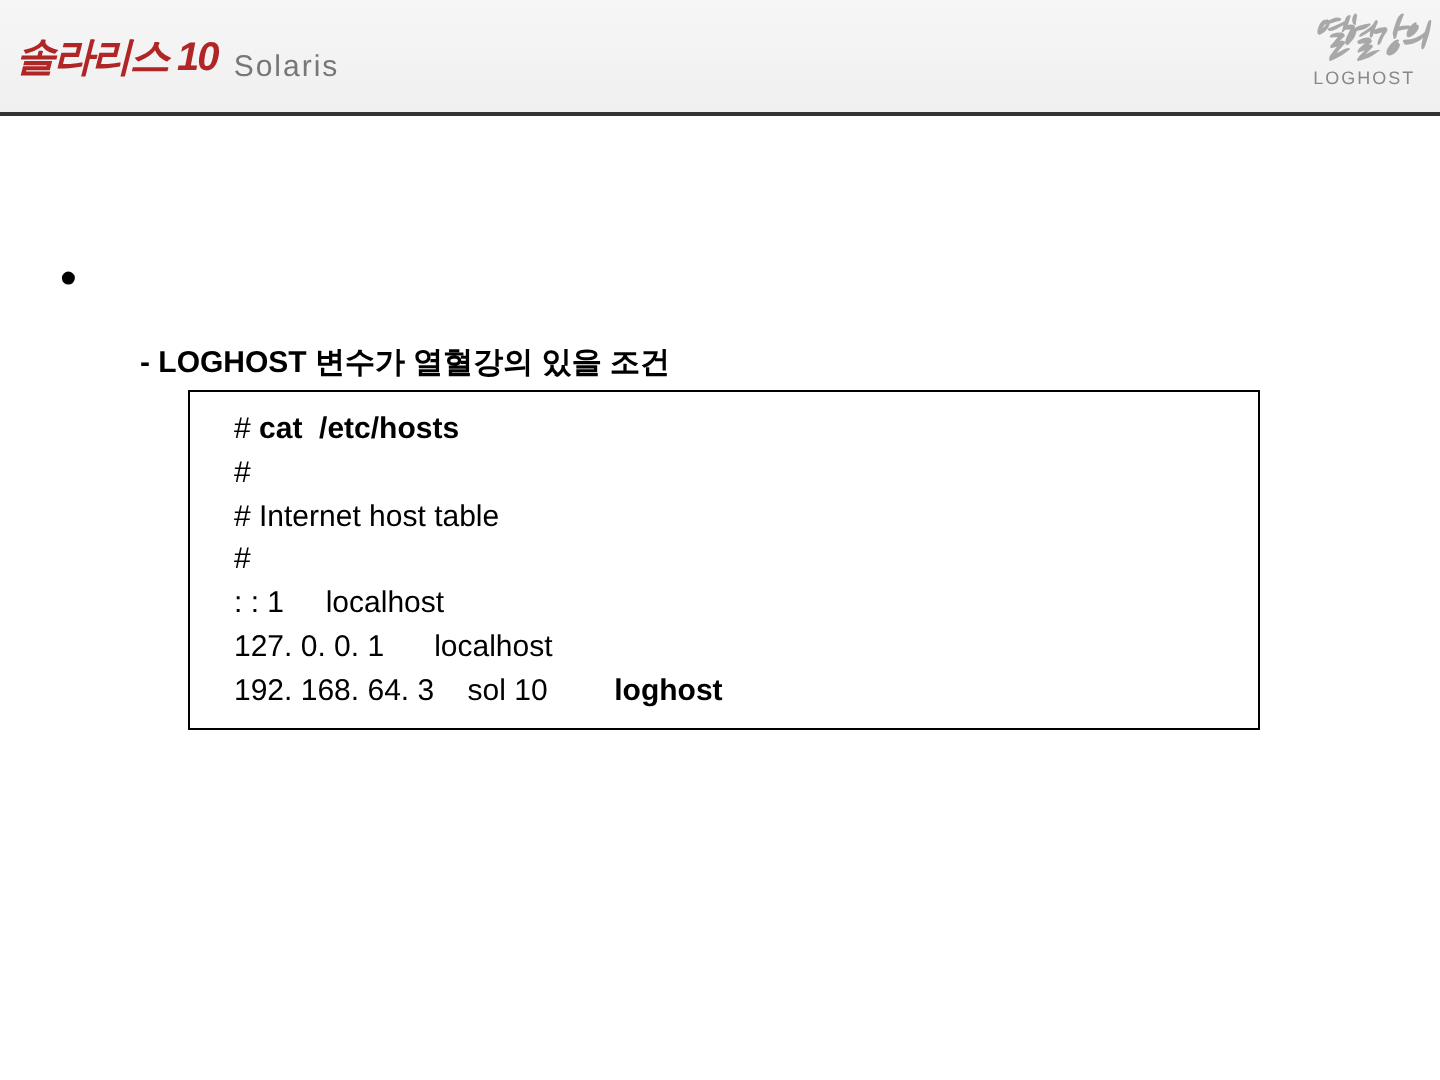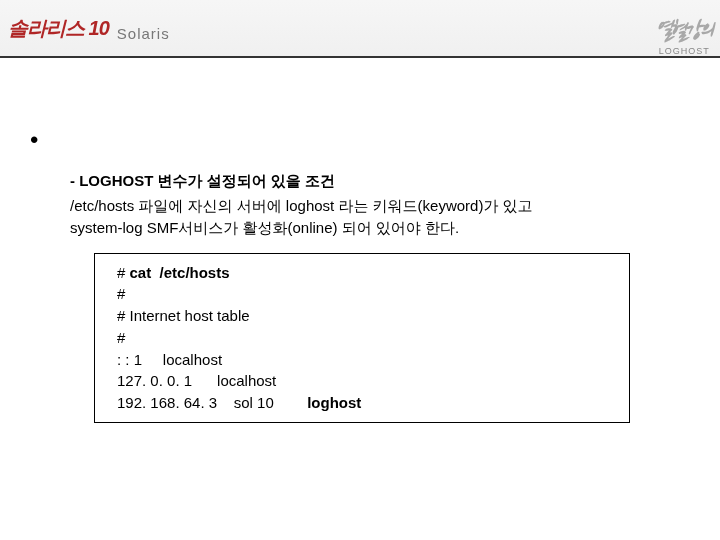--- a/index.html
+++ b/index.html
@@ -42,22 +42,22 @@
   }
   .tagline {
     font-size: 9px;
     color: #999;
     margin-left: 20px;
     letter-spacing: 1px;
   }
   .right-brand {
     position: absolute;
     right: 8px;
-    top: 16px;
-    text-align: center;
+    top: 4px;
+    text-align: left;
   }
   .right-brand .korean {
     font-size: 24px;
     font-weight: 900;
     color: #a8a8a8;
     letter-spacing: -2px;
     font-family: "Nanum Brush Script", cursive;
     font-style: italic;
   }
   .right-brand .eng {
@@ -135,25 +135,21 @@
   </div>
 </div>
 <div class="header-hr"></div>
 
 <div class="content">
   <div class="bullet-line">
     <span class="bullet-dot">•</span>
   </div>
 
   <div class="sub-block">
-    <div class="sub-heading">- LOGHOST 변수가 설정되어 있을 조건</div>
-    <div class="sub-body">
-      <span>/etc/hosts 파일에 자신의 서버에 loghost 라는 키워드(keyword)가 있고</span><br>
-      <span>system-log SMF서비스가 활성화(online) 되어 있어야 한다.</span>
-    </div>
+    <div class="sub-heading">- LOGHOST 변수가 열혈강의 있을 조건</div>
   </div>
 
   <div class="code-box"><span class="cmd"><span># </span><b>cat  /etc/hosts</b></span>
 <span>#</span>
 <span># Internet host table</span>
 <span>#</span>
 <span>: : 1     localhost</span>
 <span>127. 0. 0. 1      localhost</span>
 <span><span>192. 168. 64. 3    sol 10</span>        <b>loghost</b></span></div>
 </div>

